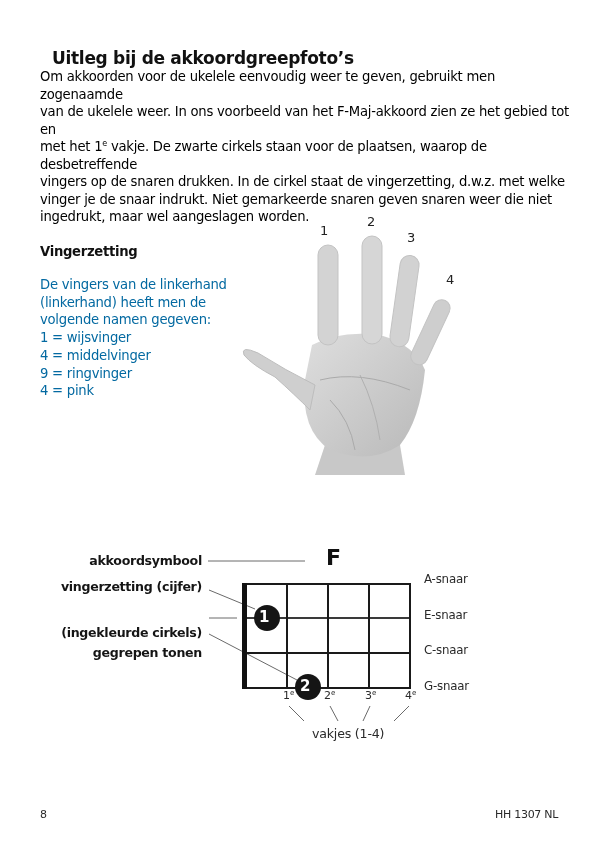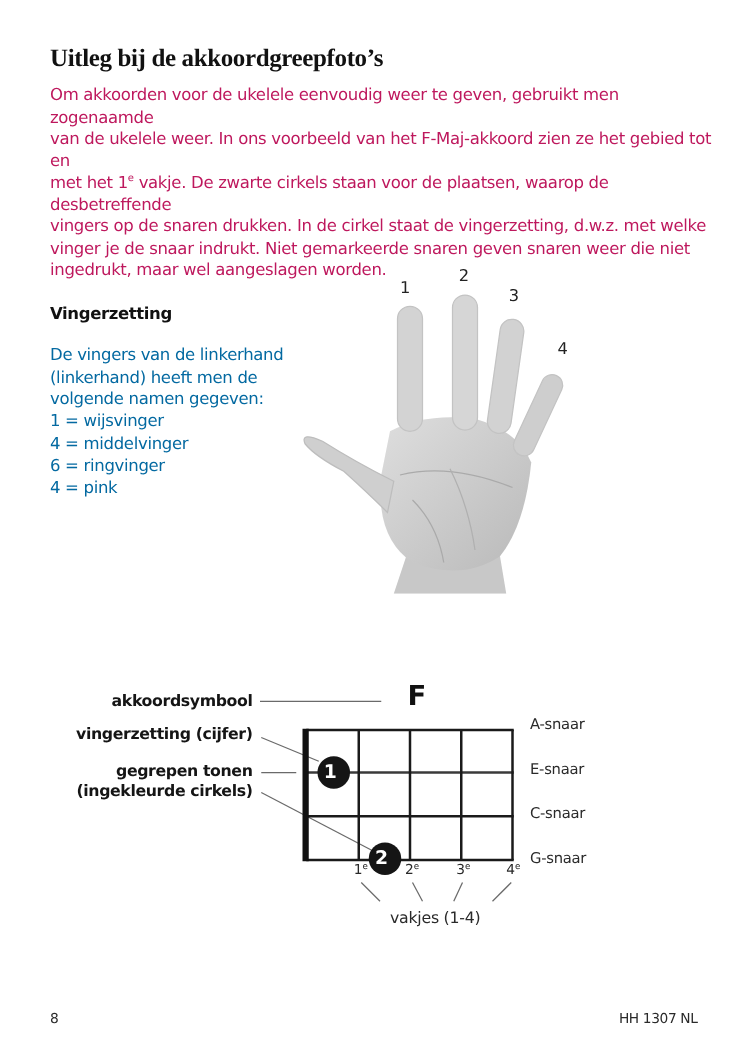--- a/index.html
+++ b/index.html
@@ -12,36 +12,35 @@
       height: 851px;
       position: relative;
       overflow: hidden;
       font-family: "DejaVu Sans", "Liberation Sans", sans-serif;
       color: #1e1e1e;
     }
     .page-title {
       position: absolute;
       left: 40px;
       top: 36px;
-      font-size: 20px;
+      font-size: 17px;
       font-weight: bold;
       letter-spacing: -0.3px;
       color: #111;
-      margin: 0;
-      font-family: Liberation Serif, serif;
+      margin: 12px;
     }
     .intro {
       position: absolute;
       left: 40px;
       top: 68px;
       width: 530px;
       font-size: 13.2px;
       line-height: 17.5px;
       letter-spacing: -0.25px;
-      color: #be185d;
+      color: #000000;
       margin: 0;
     }
     .intro p { margin: 0; }
     .intro sup { font-size: 8px; vertical-align: 5px; line-height: 0; }
 
     .section-heading {
       position: absolute;
       left: 40px;
       top: 244px;
       font-size: 13.2px;
@@ -153,21 +152,21 @@
 </div>
 
 <h2 class="section-heading">Vingerzetting</h2>
 
 <div class="finger-text">
   <div>De vingers van de linkerhand</div>
   <div>(linkerhand) heeft men de</div>
   <div>volgende namen gegeven:</div>
   <div>1 = wijsvinger</div>
   <div>4 = middelvinger</div>
-  <div>6 = ringvinger</div>
+  <div>9 = ringvinger</div>
   <div>4 = pink</div>
 </div>
 
 <div class="hand">
   <svg width="250" height="270" viewBox="0 0 250 270">
     <defs>
       <linearGradient id="skin" x1="0" y1="0" x2="1" y2="1">
         <stop offset="0" stop-color="#dedede"></stop>
         <stop offset="1" stop-color="#b9b9b9"></stop>
       </linearGradient>
@@ -226,21 +225,21 @@
     <circle cx="308" cy="687" r="13" fill="#151515"></circle>
   </svg>
 
   <span style="position:absolute;left:259px;top:608px;font-size:15px;font-weight:bold;color:#fff;">1</span>
   <span style="position:absolute;left:300px;top:677px;font-size:15px;font-weight:bold;color:#fff;">2</span>
 
   <div class="chord-symbol">F</div>
 
   <div class="label-right" style="right:398px;top:553px;">akkoordsymbool</div>
   <div class="label-right" style="right:398px;top:579px;">vingerzetting (cijfer)</div>
-  <div class="label-right" style="right:398px;top:609px;">gegrepen tonen</div>
+  <div class="label-right" style="right:398px;top:645px;">gegrepen tonen</div>
   <div class="label-right" style="right:398px;top:625px;">(ingekleurde cirkels)</div>
 
   <div class="string-label" style="top:572px;">A-snaar</div>
   <div class="string-label" style="top:608px;">E-snaar</div>
   <div class="string-label" style="top:643px;">C-snaar</div>
   <div class="string-label" style="top:679px;">G-snaar</div>
 
   <div class="fret-num" style="left:283px;"><span>1</span><sup>e</sup></div>
   <div class="fret-num" style="left:324px;"><span>2</span><sup>e</sup></div>
   <div class="fret-num" style="left:365px;"><span>3</span><sup>e</sup></div>

